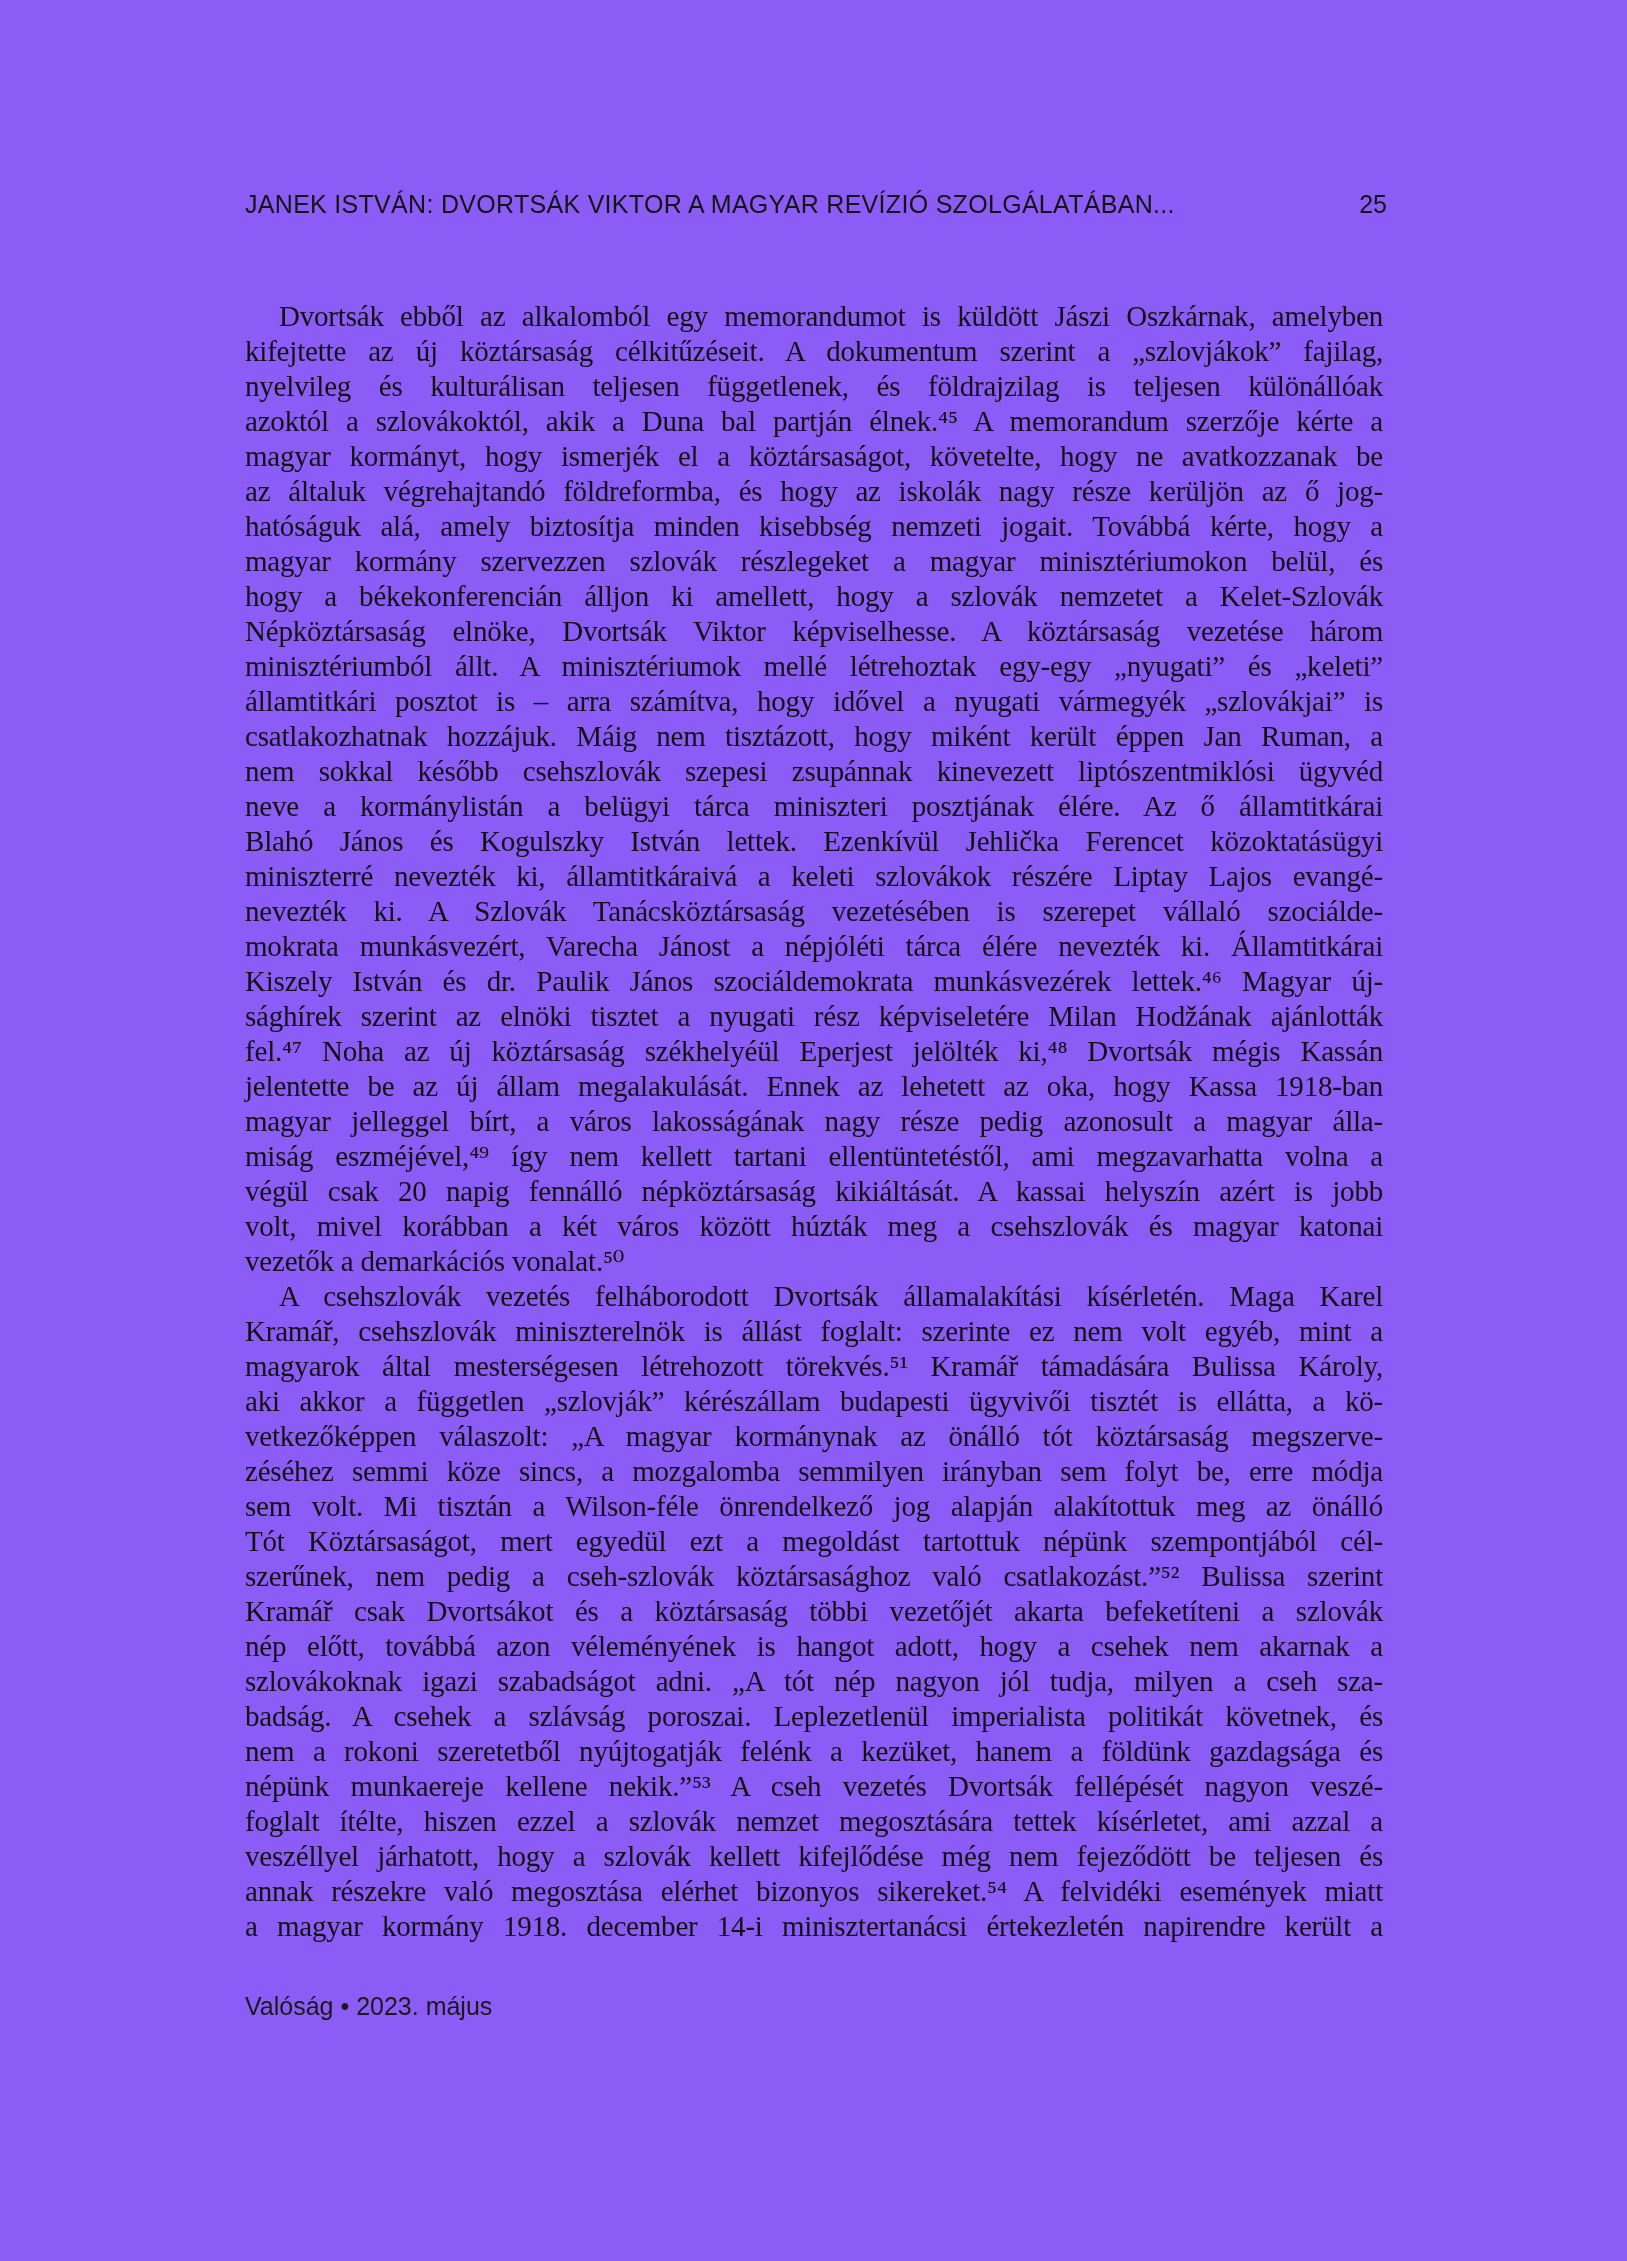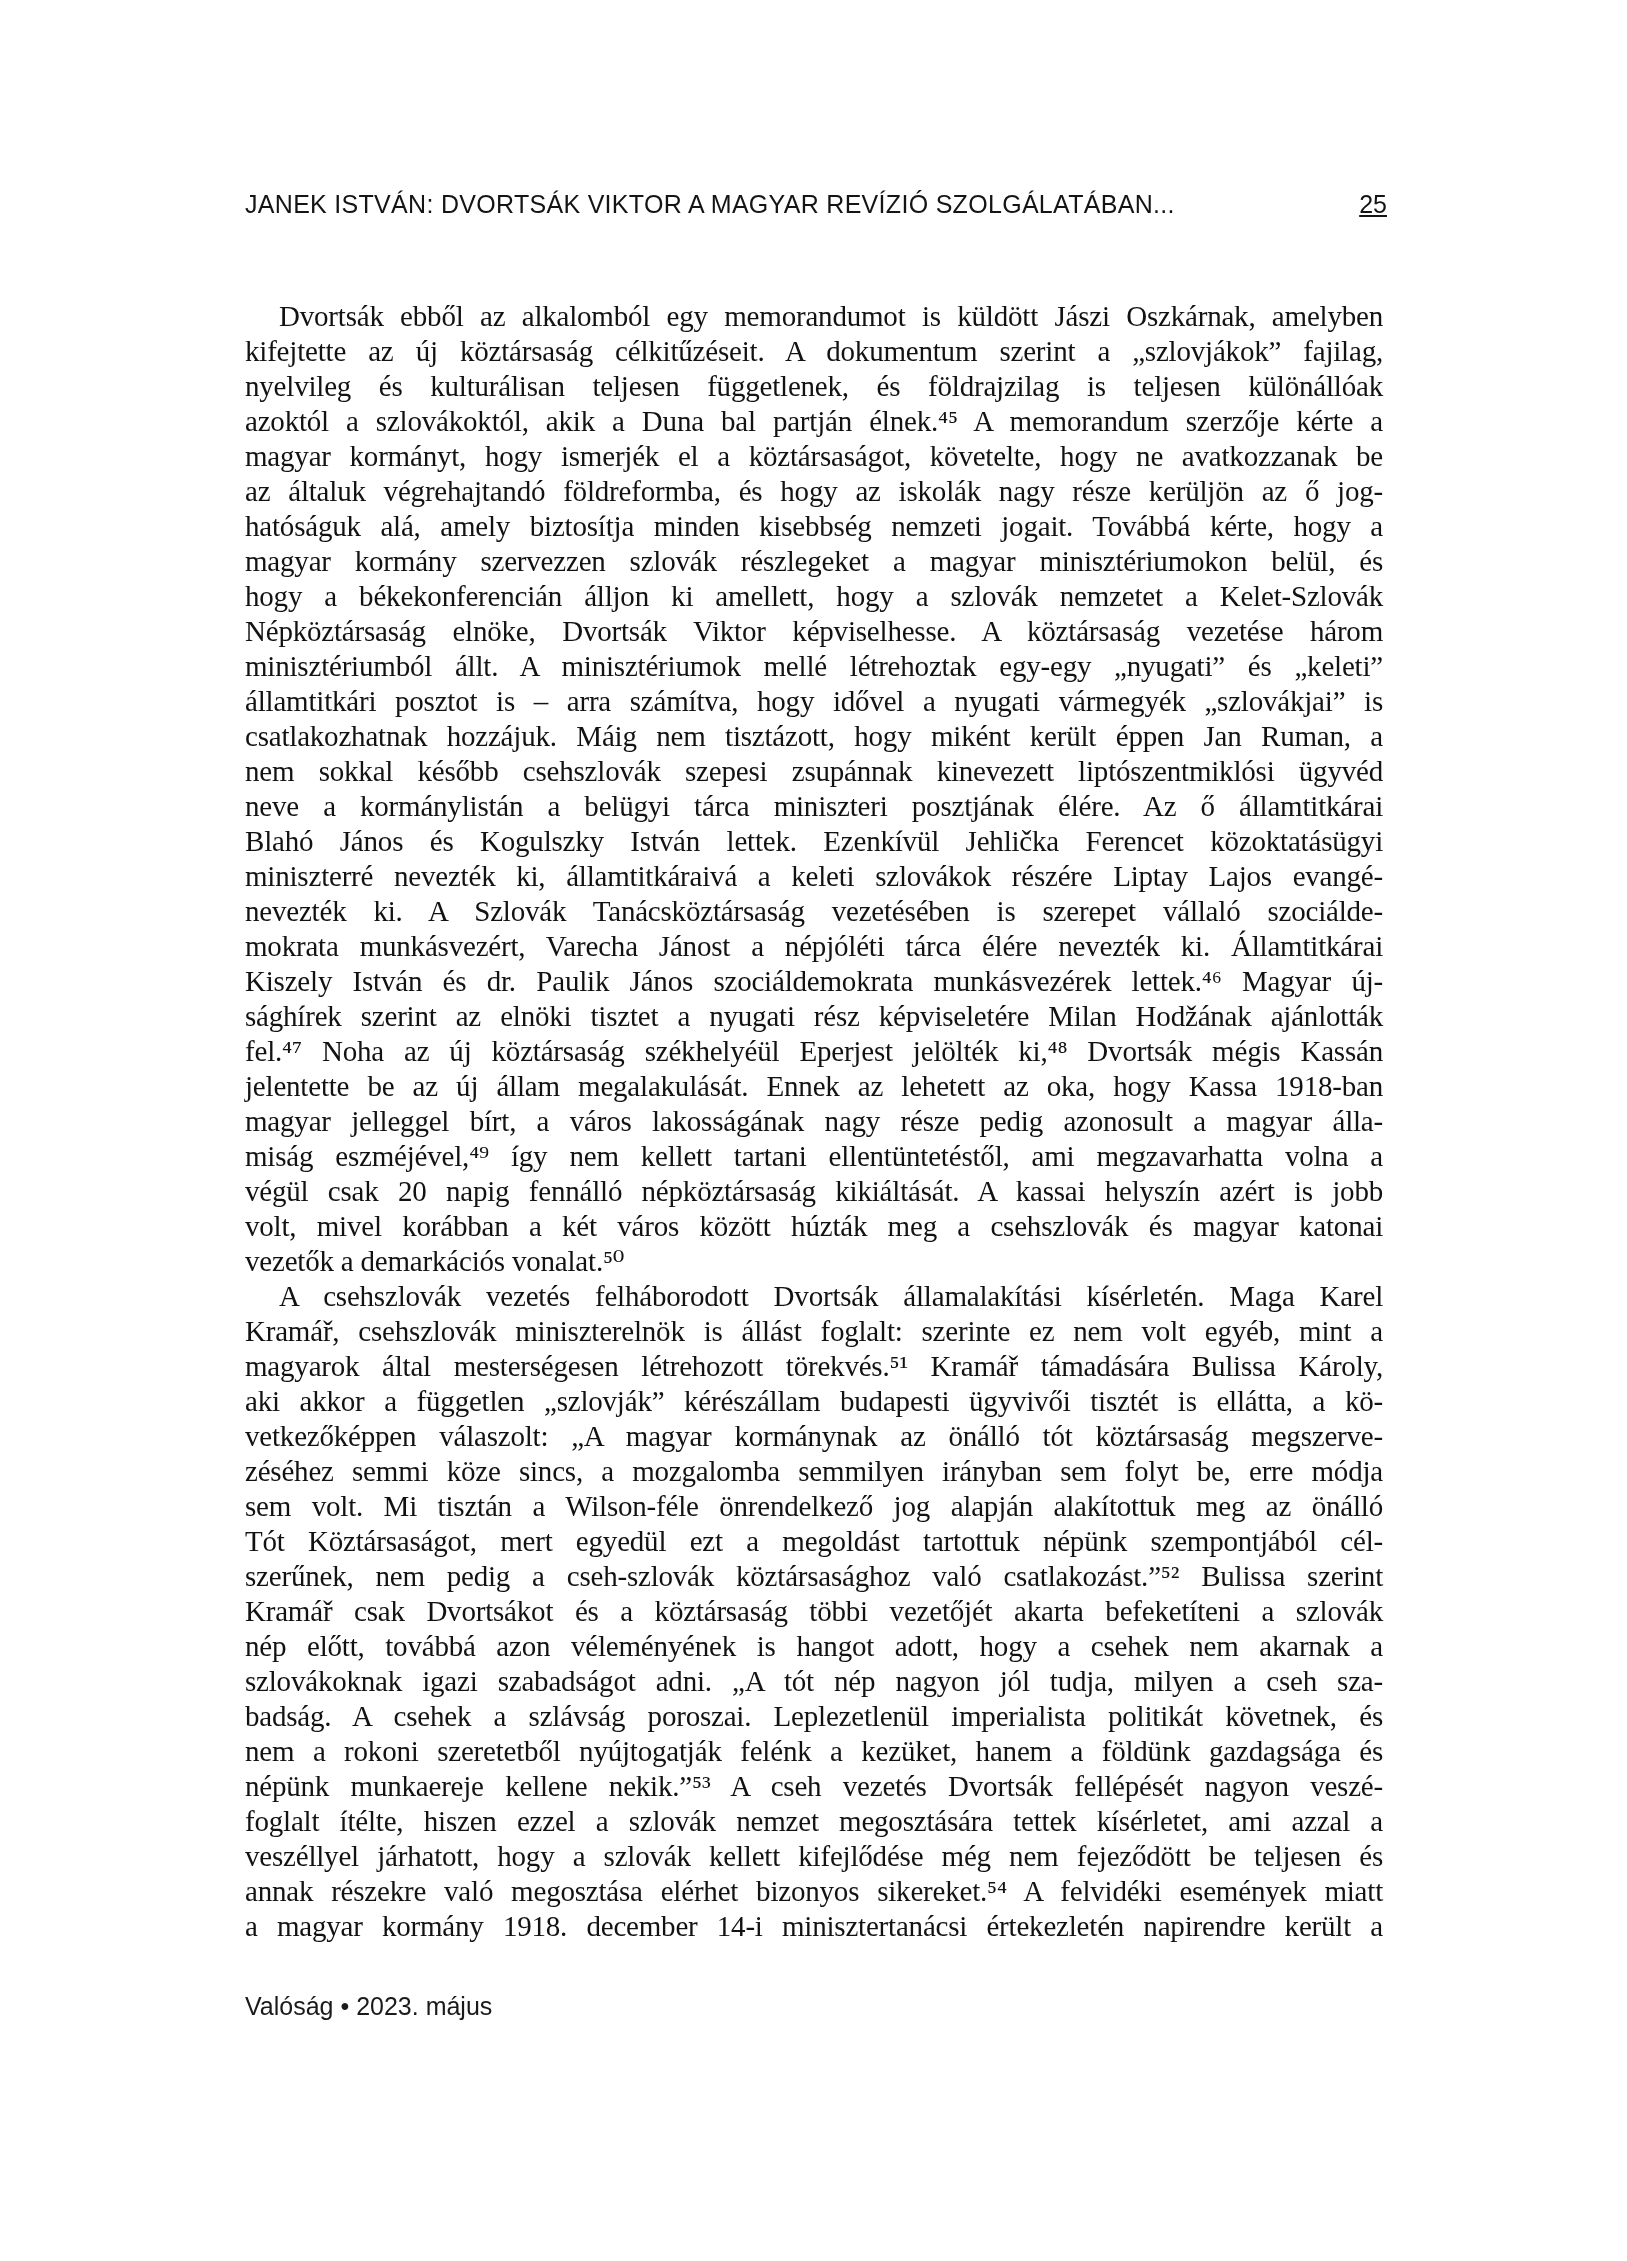--- a/index.html
+++ b/index.html
@@ -5,42 +5,41 @@
   html, body {
     margin: 0;
     padding: 0;
     background: #e8e8e8;
   }
   .page {
     position: relative;
     width: 1628px;
     height: 2261px;
     margin: 0 auto;
-    background: #ffffff;
+    background: #8b5cf6;
     color: #141414;
     overflow: hidden;
   }
   .running-header {
     position: absolute;
     top: 190px;
     left: 245px;
     width: 1142px;
     display: flex;
     justify-content: space-between;
     align-items: baseline;
     font-family: "Liberation Sans", sans-serif;
     font-size: 25px;
     line-height: 29px;
     letter-spacing: 0.3px;
     white-space: nowrap;
   }
   .running-header .page-number {
     font-size: 25px;
     letter-spacing: 0;
-    text-decoration: underline;
   }
   .article-body {
     position: absolute;
     top: 299px;
     left: 245px;
     width: 1138px;
     font-family: "Liberation Serif", "DejaVu Serif", serif;
     font-size: 29px;
     letter-spacing: -0.2px;
     color: #121212;

